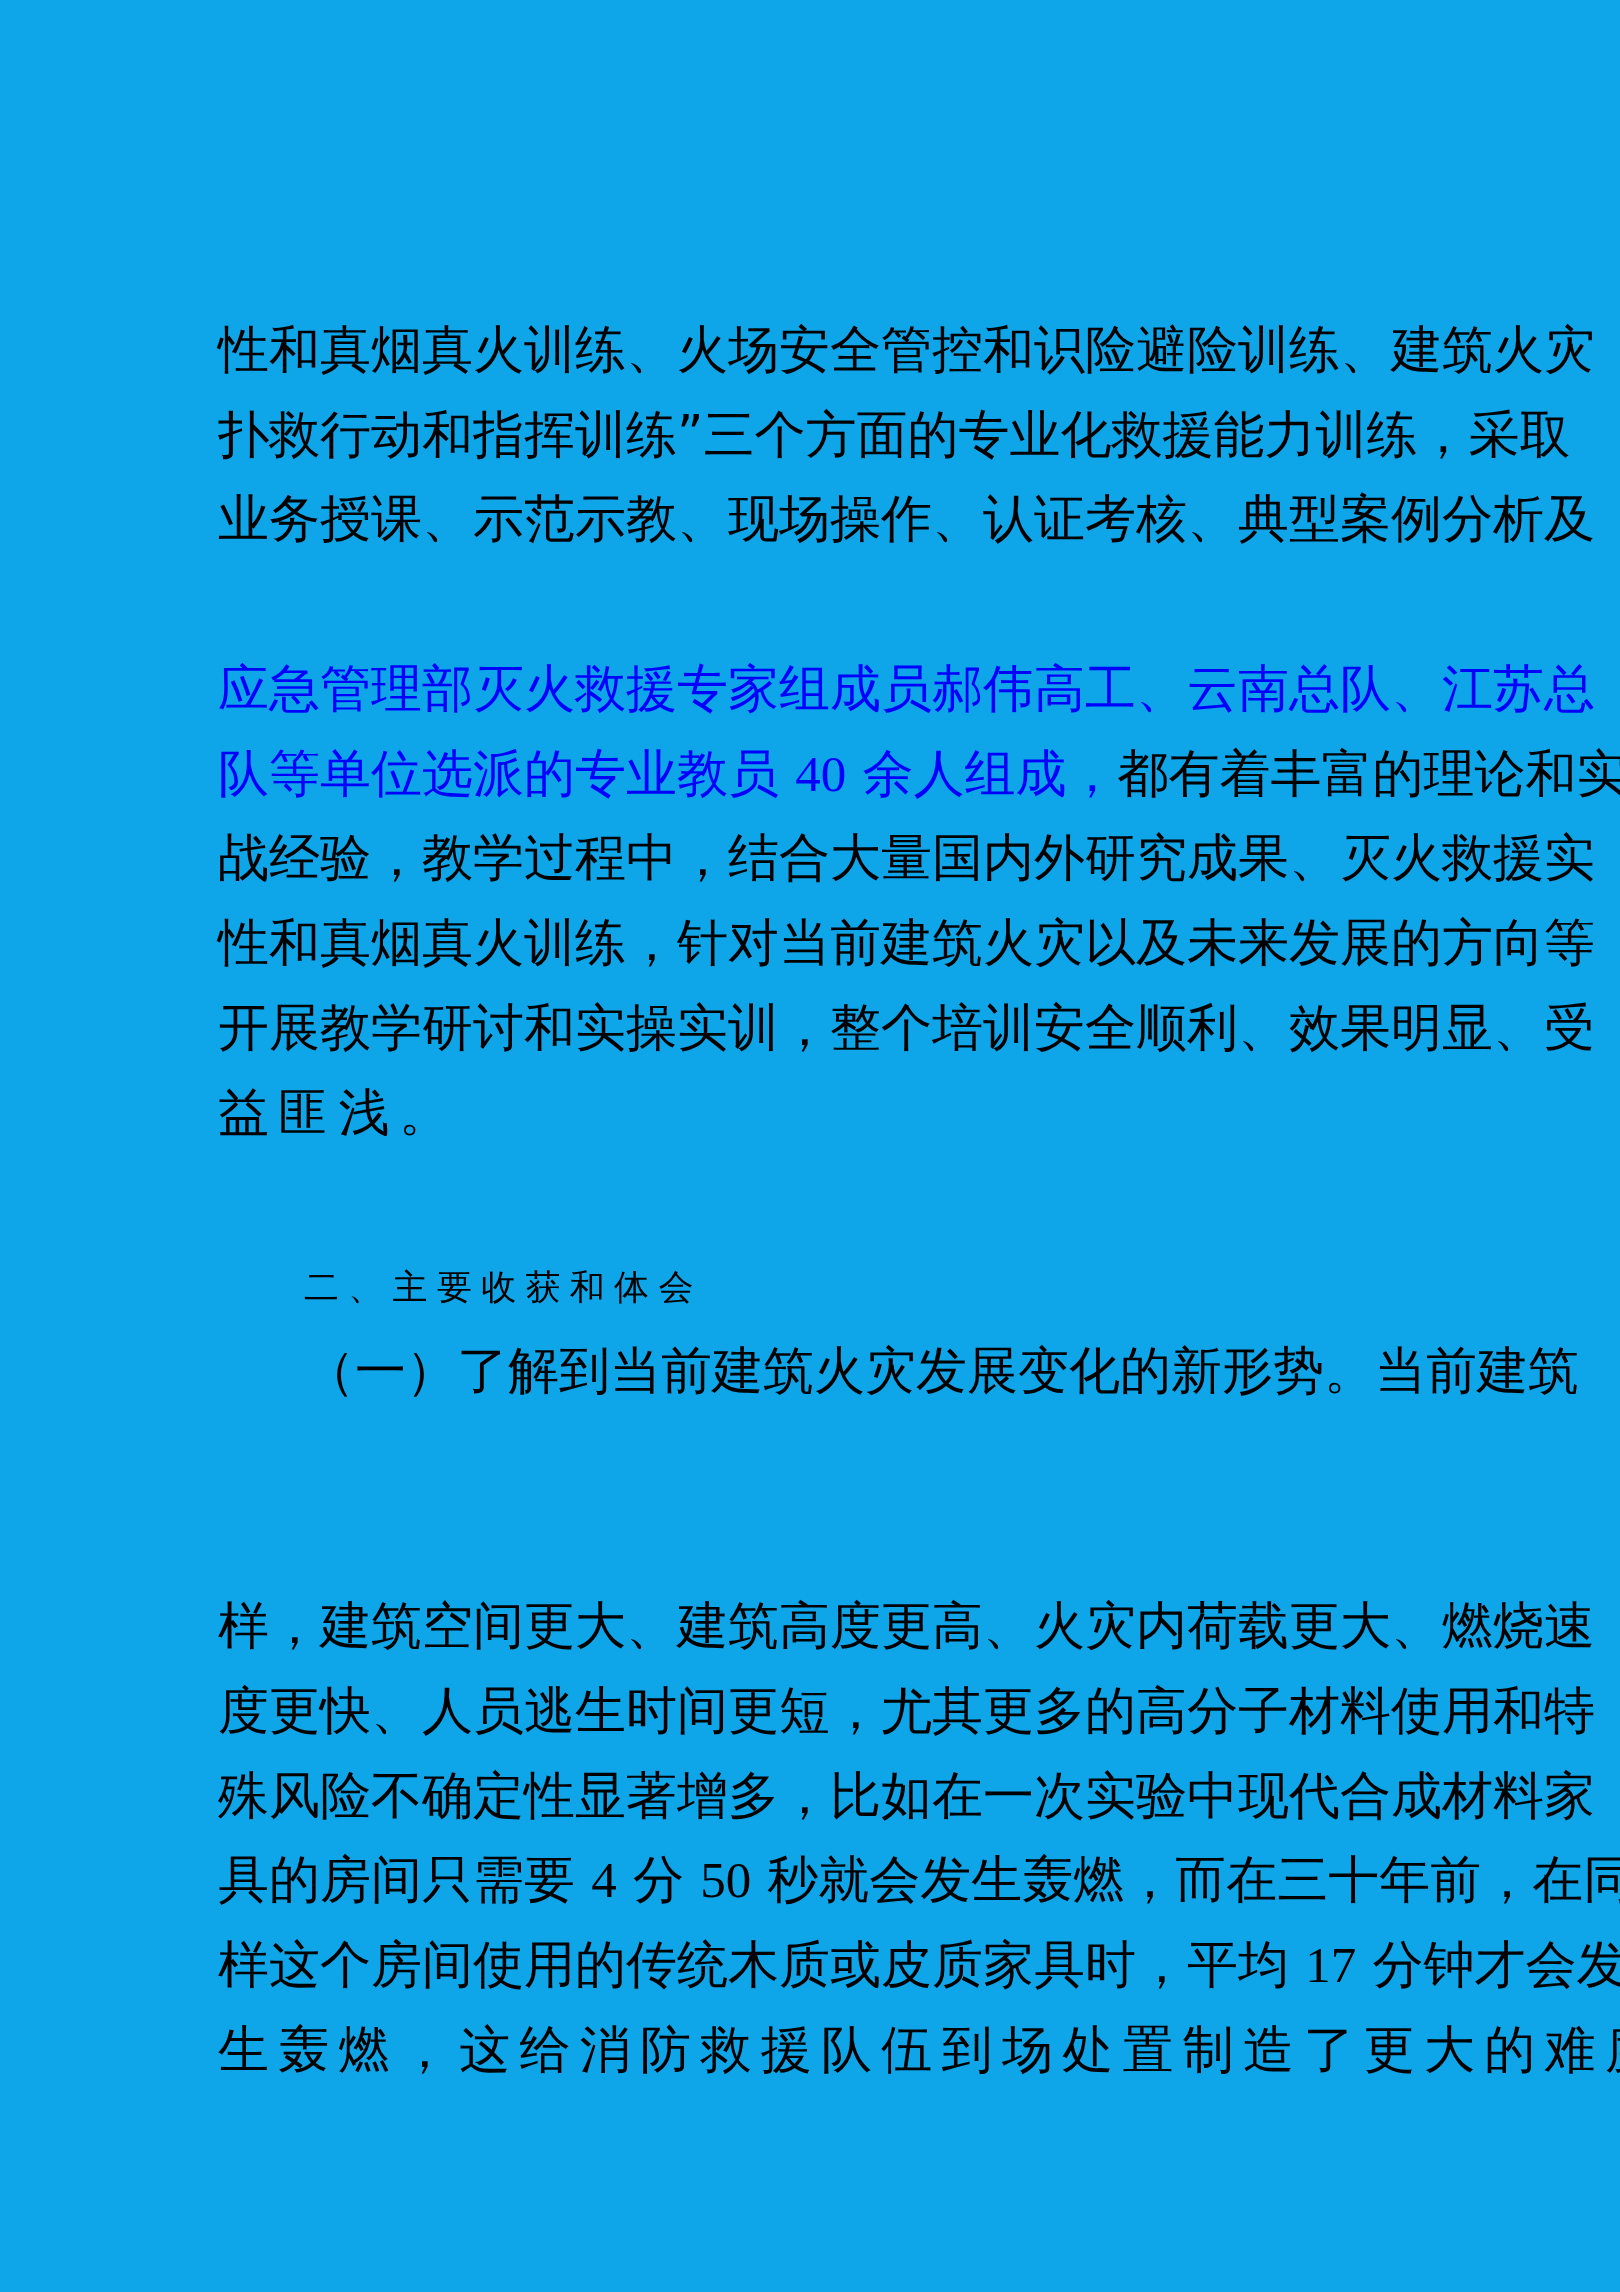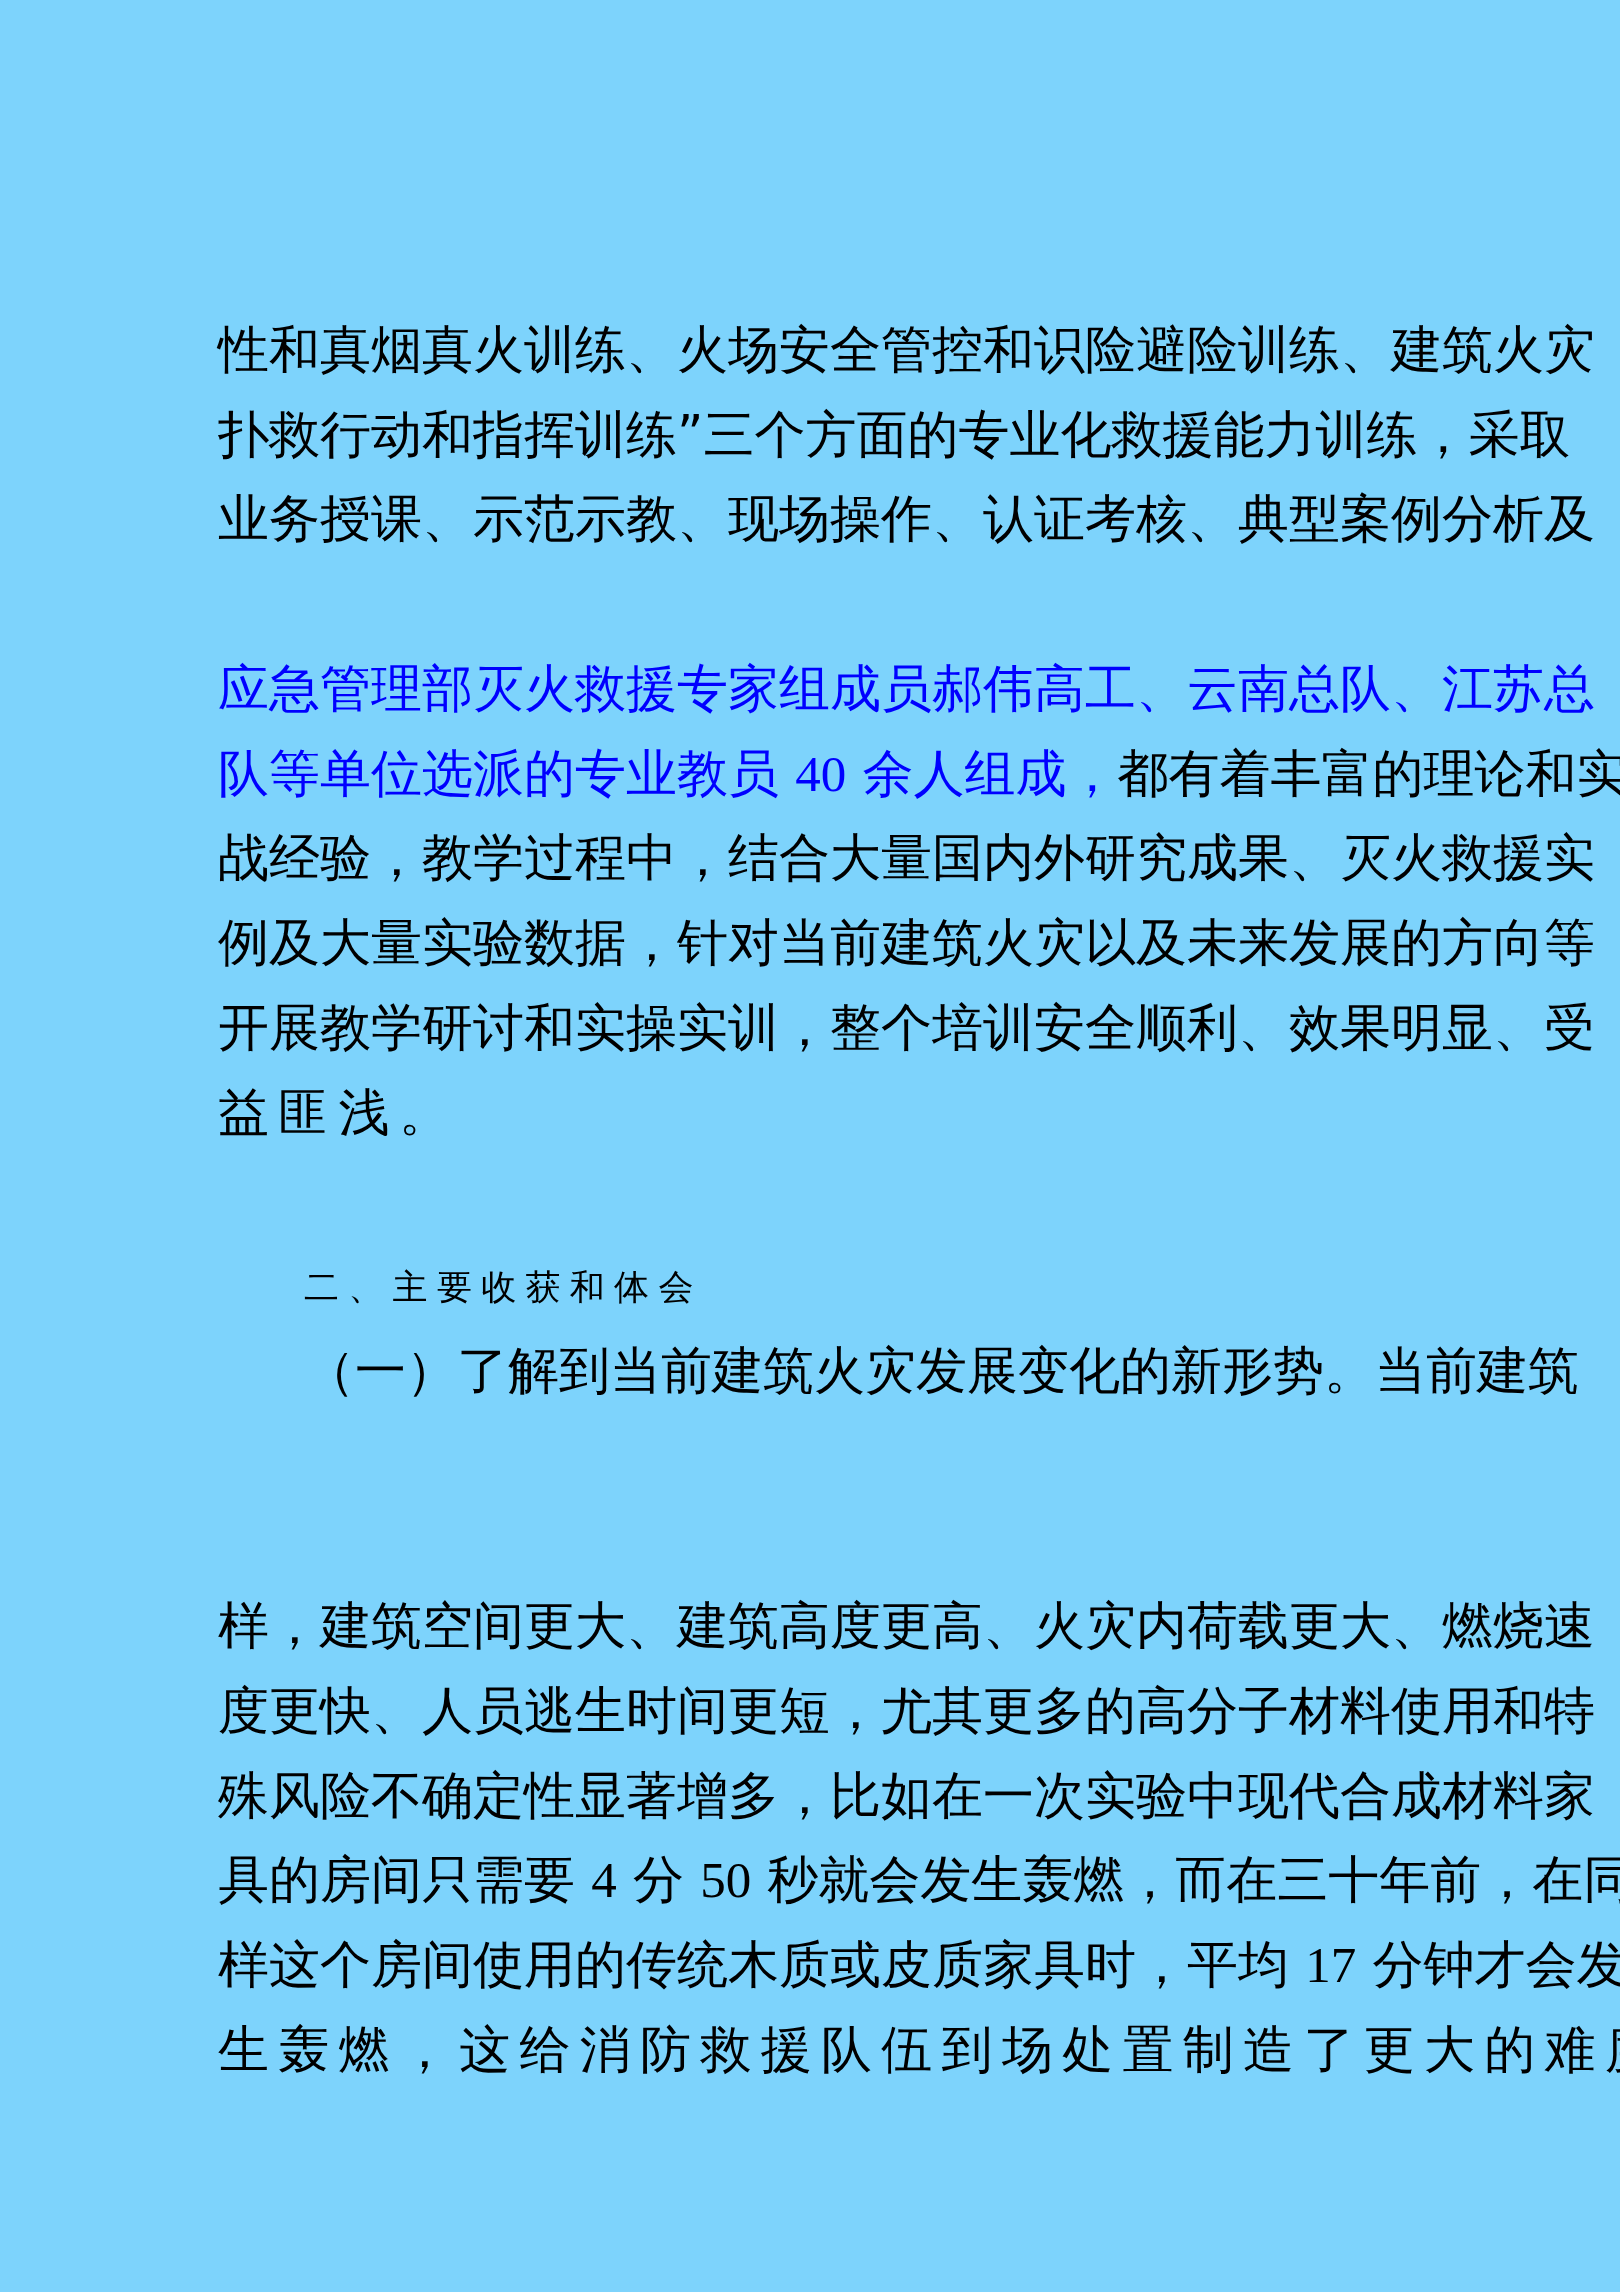--- a/index.html
+++ b/index.html
@@ -1,18 +1,18 @@
 <!DOCTYPE html>
 <html><head>
 <meta charset="utf-8">
 <style>
   html, body { margin: 0; padding: 0; background: #ffffff; }
   body { width: 1620px; height: 2293px; position: relative; overflow: hidden;
          font-family: "DejaVu Sans", "Liberation Sans", sans-serif; color: #000000; }
-  .page { position: absolute; left: 0; top: 0; width: 1620px; height: 2293px; background: #7dd3fc; }
+  .page { position: absolute; left: 0; top: 0; width: 1620px; height: 2293px; background: #0ea5e9; }
   .line { position: absolute; left: 218px; width: 1207px; height: 85px; line-height: 85px;
           font-size: 51px; white-space: nowrap; text-align: justify; text-align-last: justify;
           text-justify: inter-character; }
   .line.last { text-align-last: left; letter-spacing: 9.3px; }
   .line.indent { left: 304px; width: 1120px; }
   .num { font-family: "Liberation Serif", "DejaVu Serif", serif; }
   .blue { color: #0000ff; }
   .heading { position: absolute; left: 304px; height: 85px; line-height: 85px;
              font-size: 35px; white-space: nowrap; letter-spacing: 9.3px; }
 </style>
@@ -20,21 +20,21 @@
 <body>
 
 <div class="page">
 
   <div class="line" style="top:307px">性和真烟真火训练、火场安全管控和识险避险训练、建筑火灾</div>
   <div class="line" style="top:392px">扑救行动和指挥训练”三个方面的专业化救援能力训练，采取</div>
   <div class="line" style="top:476px">业务授课、示范示教、现场操作、认证考核、典型案例分析及</div>
   <div class="line blue" style="top:646px">应急管理部灭火救援专家组成员郝伟高工、云南总队、江苏总</div>
   <div class="line" style="top:731px"><span class="blue">队等单位选派的专业教员 </span><span class="blue num">40</span><span class="blue"> 余人组成，</span><span>都有着丰富的理论和实</span></div>
   <div class="line" style="top:815px">战经验，教学过程中，结合大量国内外研究成果、灭火救援实</div>
-  <div class="line" style="top:900px">例及大量实验数据，针对当前建筑火灾以及未来发展的方向等</div>
+  <div class="line" style="top:900px">性和真烟真火训练，针对当前建筑火灾以及未来发展的方向等</div>
   <div class="line last" style="top:1070px">益匪浅。</div>
   <div class="line" style="top:985px">开展教学研讨和实操实训，整个培训安全顺利、效果明显、受</div>
 
   <div class="heading" style="top:1245px">二、主要收获和体会</div>
 
   <div class="line indent" style="top:1328px">（一）了解到当前建筑火灾发展变化的新形势。当前建筑</div>
   <div class="line" style="top:1583px">样，建筑空间更大、建筑高度更高、火灾内荷载更大、燃烧速</div>
   <div class="line" style="top:1668px">度更快、人员逃生时间更短，尤其更多的高分子材料使用和特</div>
   <div class="line" style="top:1753px">殊风险不确定性显著增多，比如在一次实验中现代合成材料家</div>
   <div class="line" style="top:1837px"><span>具的房间只需要 </span><span class="num">4</span><span> 分 </span><span class="num">50</span><span> 秒就会发生轰燃，而在三十年前，在同</span></div>

